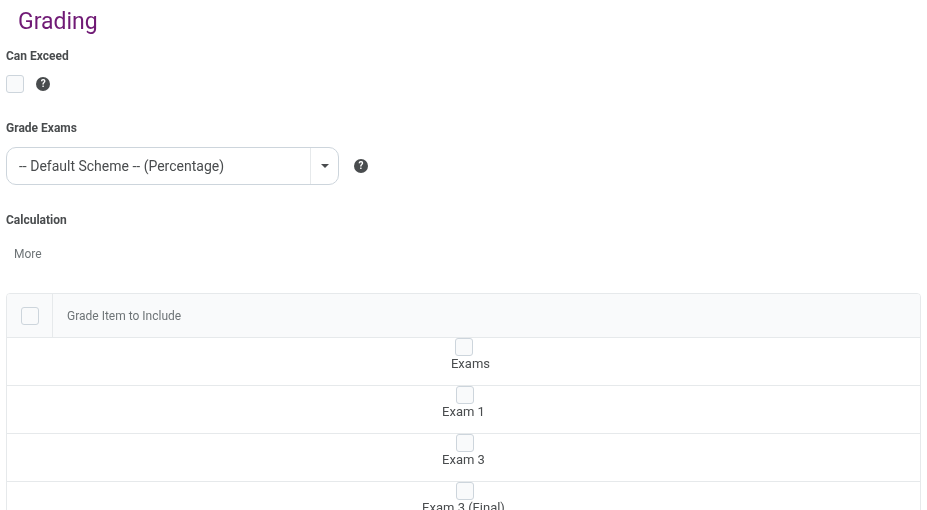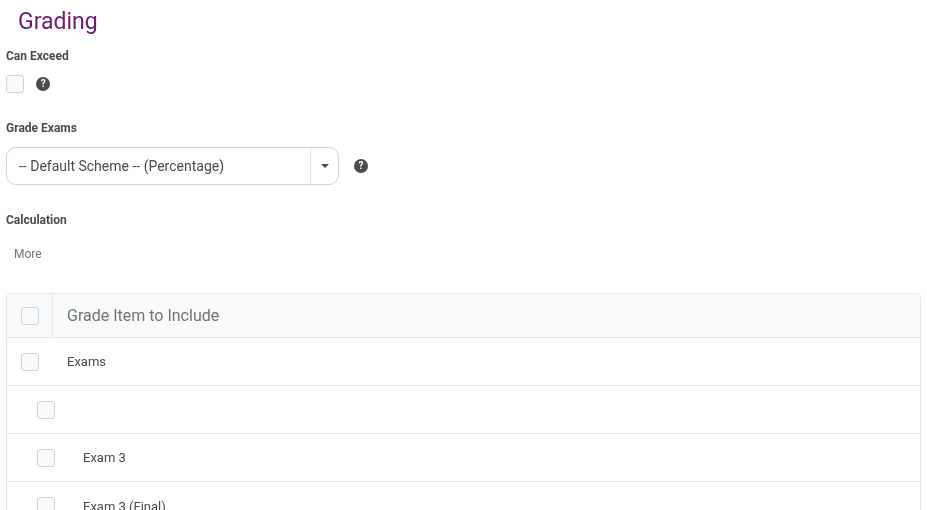--- a/index.html
+++ b/index.html
@@ -121,31 +121,32 @@
       display: flex;
       align-items: center;
       justify-content: center;
       border-right: 1px solid #e6e9eb;
     }
     .th-label {
       flex: 1;
       display: flex;
       align-items: center;
       padding-left: 14px;
-      font-size: 16px;
+      font-size: 12px;
       color: #6e7477;
       text-align: center;
     }
     .tbody-row {
       display: flex;
       align-items: center;
       min-height: 48px;
       border-bottom: 1px solid #e6e9eb;
       font-size: 13px;
       color: #494c4e;
+      flex-direction: column;
     }
     .tbody-row:last-child { border-bottom: none; }
     .td-check {
       width: 46px;
       display: flex;
       align-items: center;
       justify-content: center;
     }
     .td-label {
       flex: 1;
@@ -200,20 +201,21 @@
     <div class="td-check">
       <span class="checkbox"></span>
     </div>
     <div class="td-label">Exams</div>
   </div>
 
   <div class="tbody-row row-indent">
     <div class="td-check">
       <span class="checkbox"></span>
     </div>
+    <div class="td-label">Exam 1</div>
   </div>
 
   <div class="tbody-row row-indent">
     <div class="td-check">
       <span class="checkbox"></span>
     </div>
     <div class="td-label">Exam 3</div>
   </div>
 
   <div class="tbody-row row-indent">

